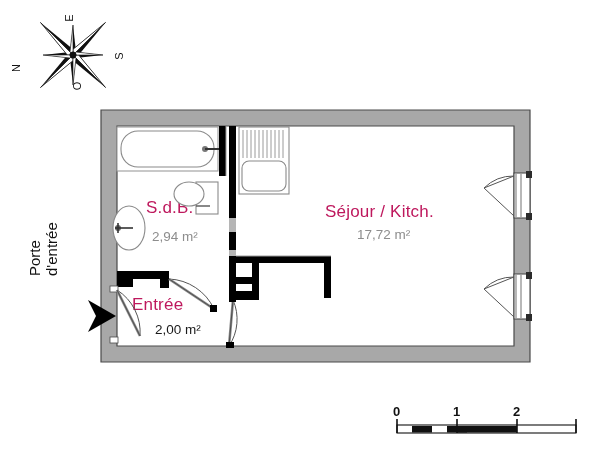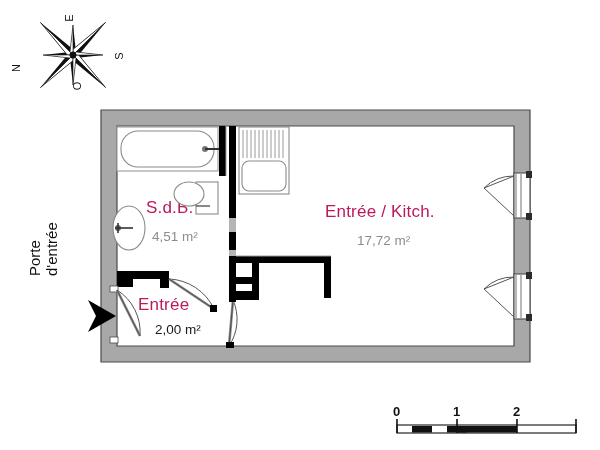--- a/index.html
+++ b/index.html
@@ -261,26 +261,26 @@
       <rect x="457" y="426" width="60" height="6.5" fill="#111111"></rect>
 
       <line x1="397" y1="419" x2="397" y2="433" stroke="#111111" stroke-width="1.6"></line>
       <line x1="457" y1="419" x2="457" y2="433" stroke="#111111" stroke-width="1.6"></line>
       <line x1="517" y1="419" x2="517" y2="433" stroke="#111111" stroke-width="1.6"></line>
       <line x1="576" y1="419" x2="576" y2="433" stroke="#111111" stroke-width="1.6"></line>
     </g>
   </svg>
 
   <div class="lbl lbl-room" style="left:146px; top:199px;">S.d.B.</div>
-  <div class="lbl lbl-area lbl-faded" style="left:152px; top:230px;">4,51 m²</div>
-
-  <div class="lbl lbl-room" style="left:325px; top:203px;">Entrée / Kitch.</div>
-  <div class="lbl lbl-area lbl-faded" style="left:357px; top:234px;">17,72 m²</div>
-
-  <div class="lbl lbl-room" style="left:138px; top:296px;">Entrée</div>
+  <div class="lbl lbl-area lbl-faded" style="left:152px; top:230px;">2,94 m²</div>
+
+  <div class="lbl lbl-room" style="left:325px; top:203px;">Séjour / Kitch.</div>
+  <div class="lbl lbl-area lbl-faded" style="left:357px; top:228px;">17,72 m²</div>
+
+  <div class="lbl lbl-room" style="left:132px; top:296px;">Entrée</div>
   <div class="lbl lbl-area" style="left:155px; top:323px;">2,00 m²</div>
 
   <div id="porte-entree-label">
     <span class="l1">Porte</span>
     <span class="l2">d'entrée</span>
   </div>
 
   <span class="scale-num" style="left:393px; top:404px;">0</span>
   <span class="scale-num" style="left:453px; top:404px;">1</span>
   <span class="scale-num" style="left:513px; top:404px;">2</span>

